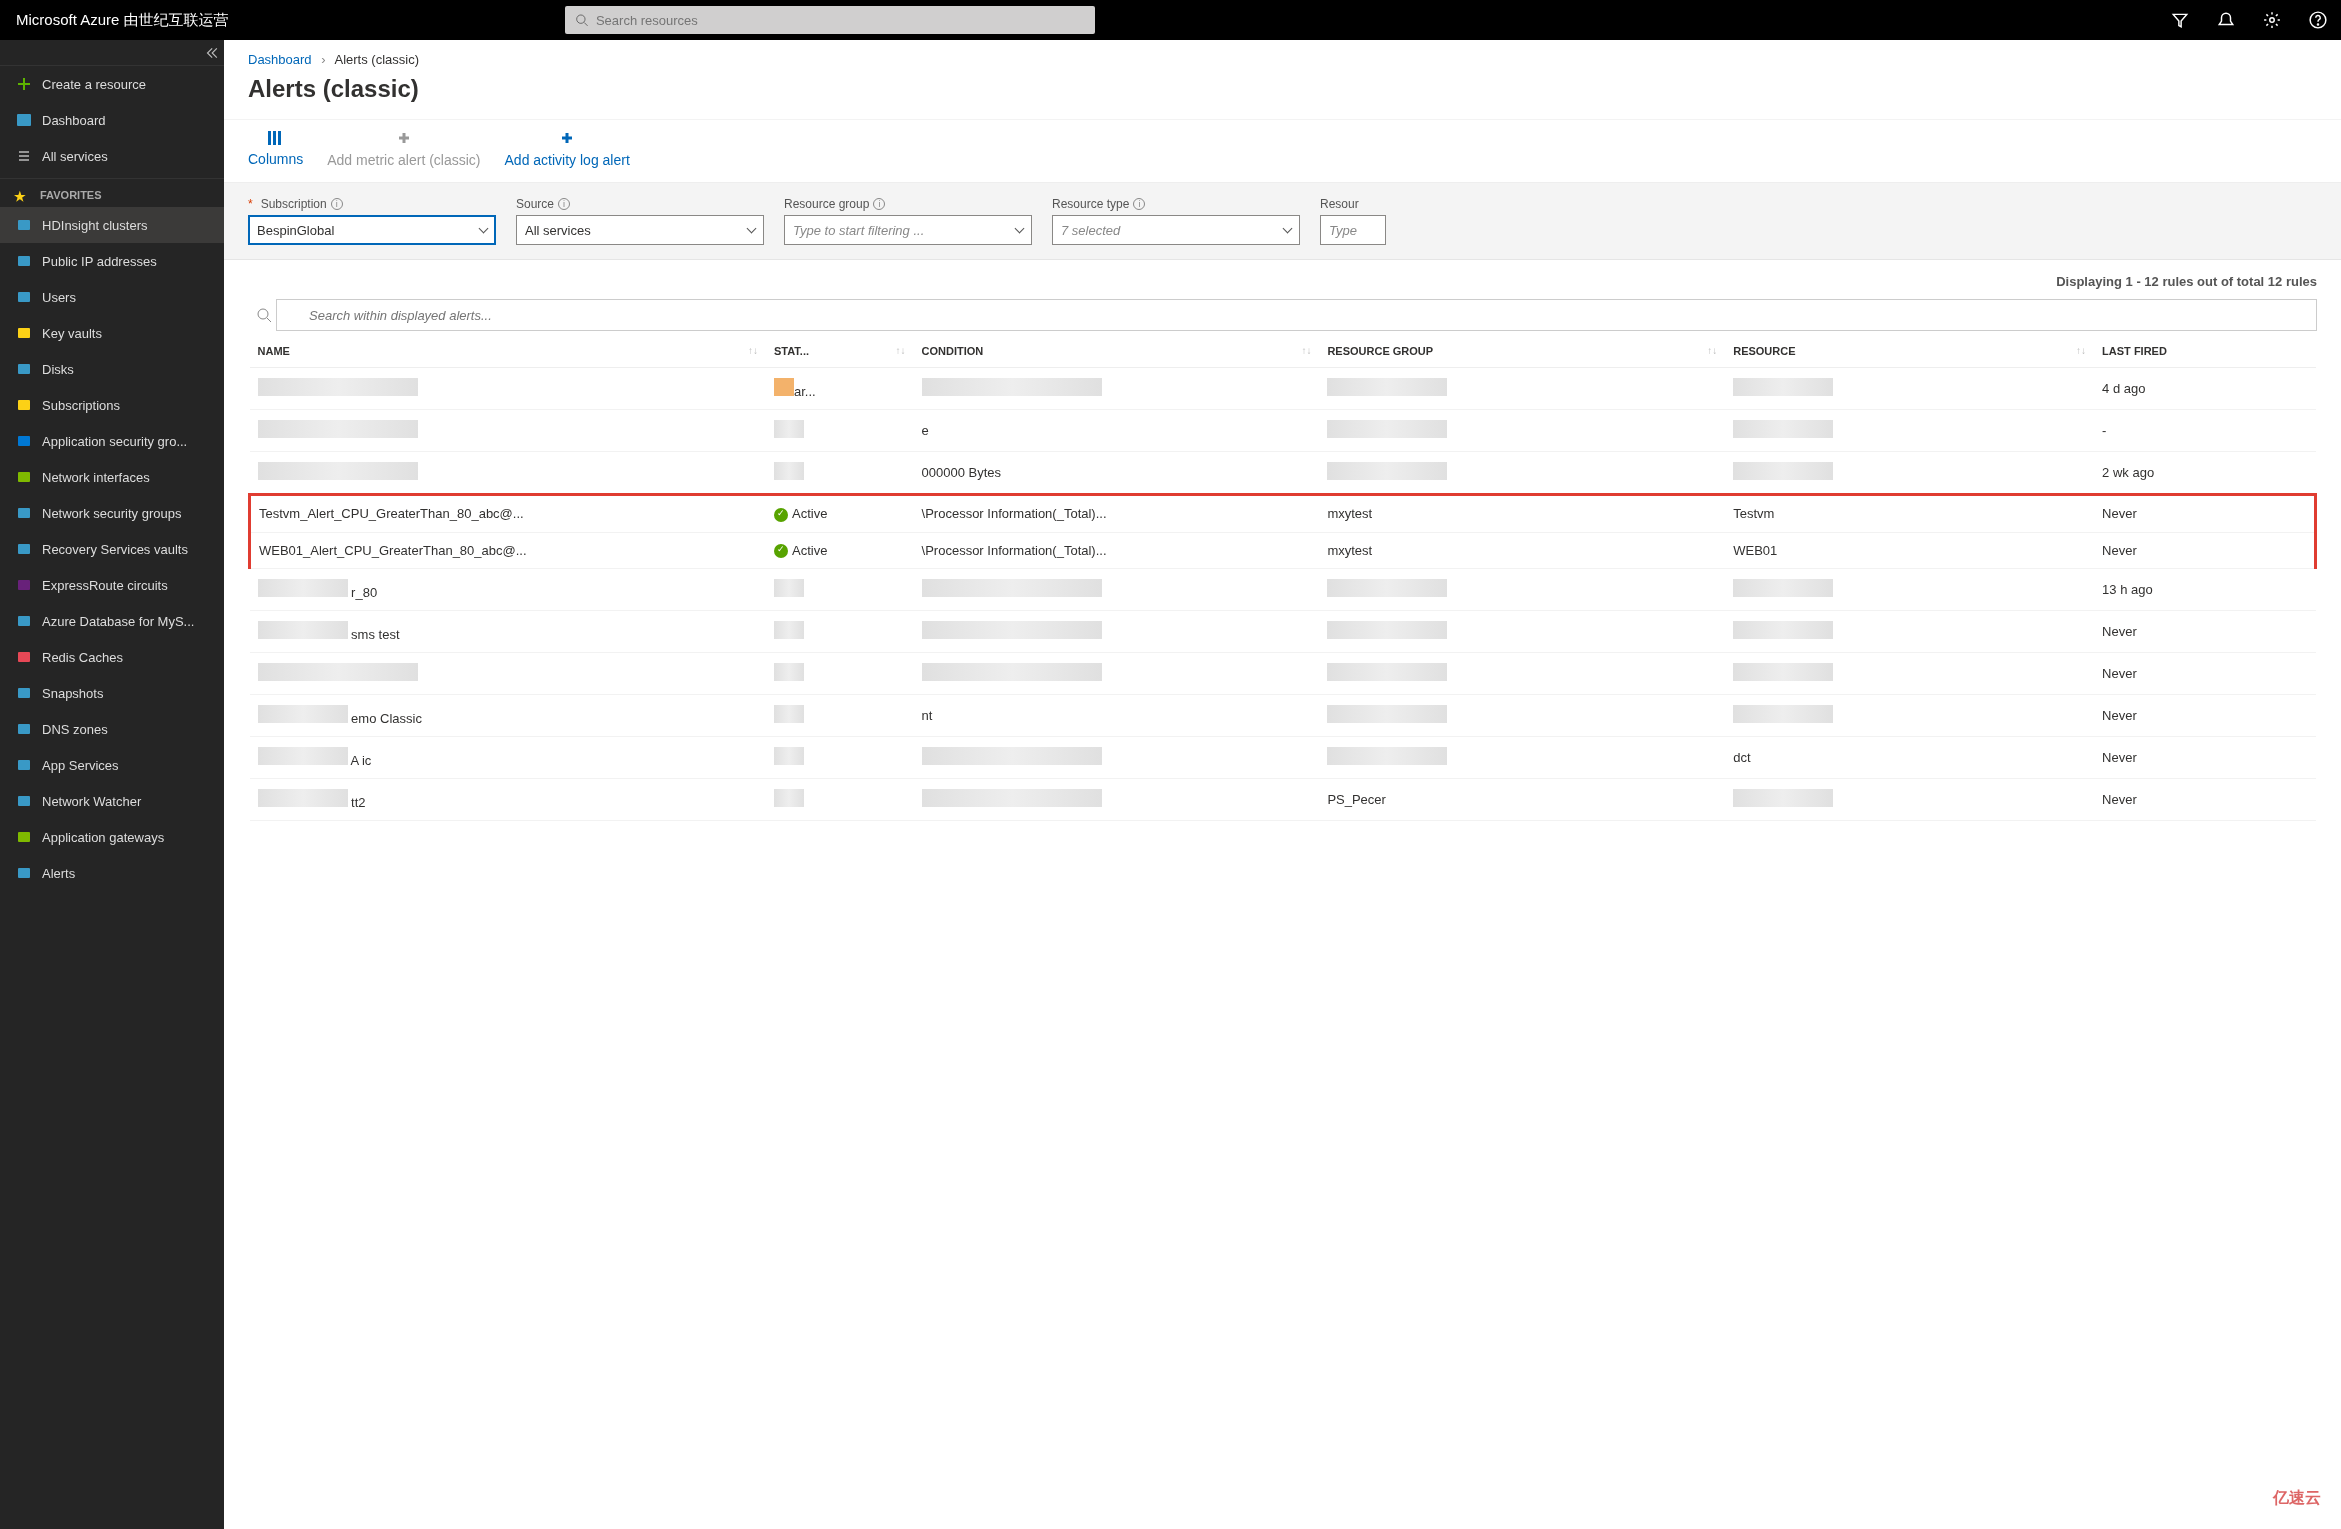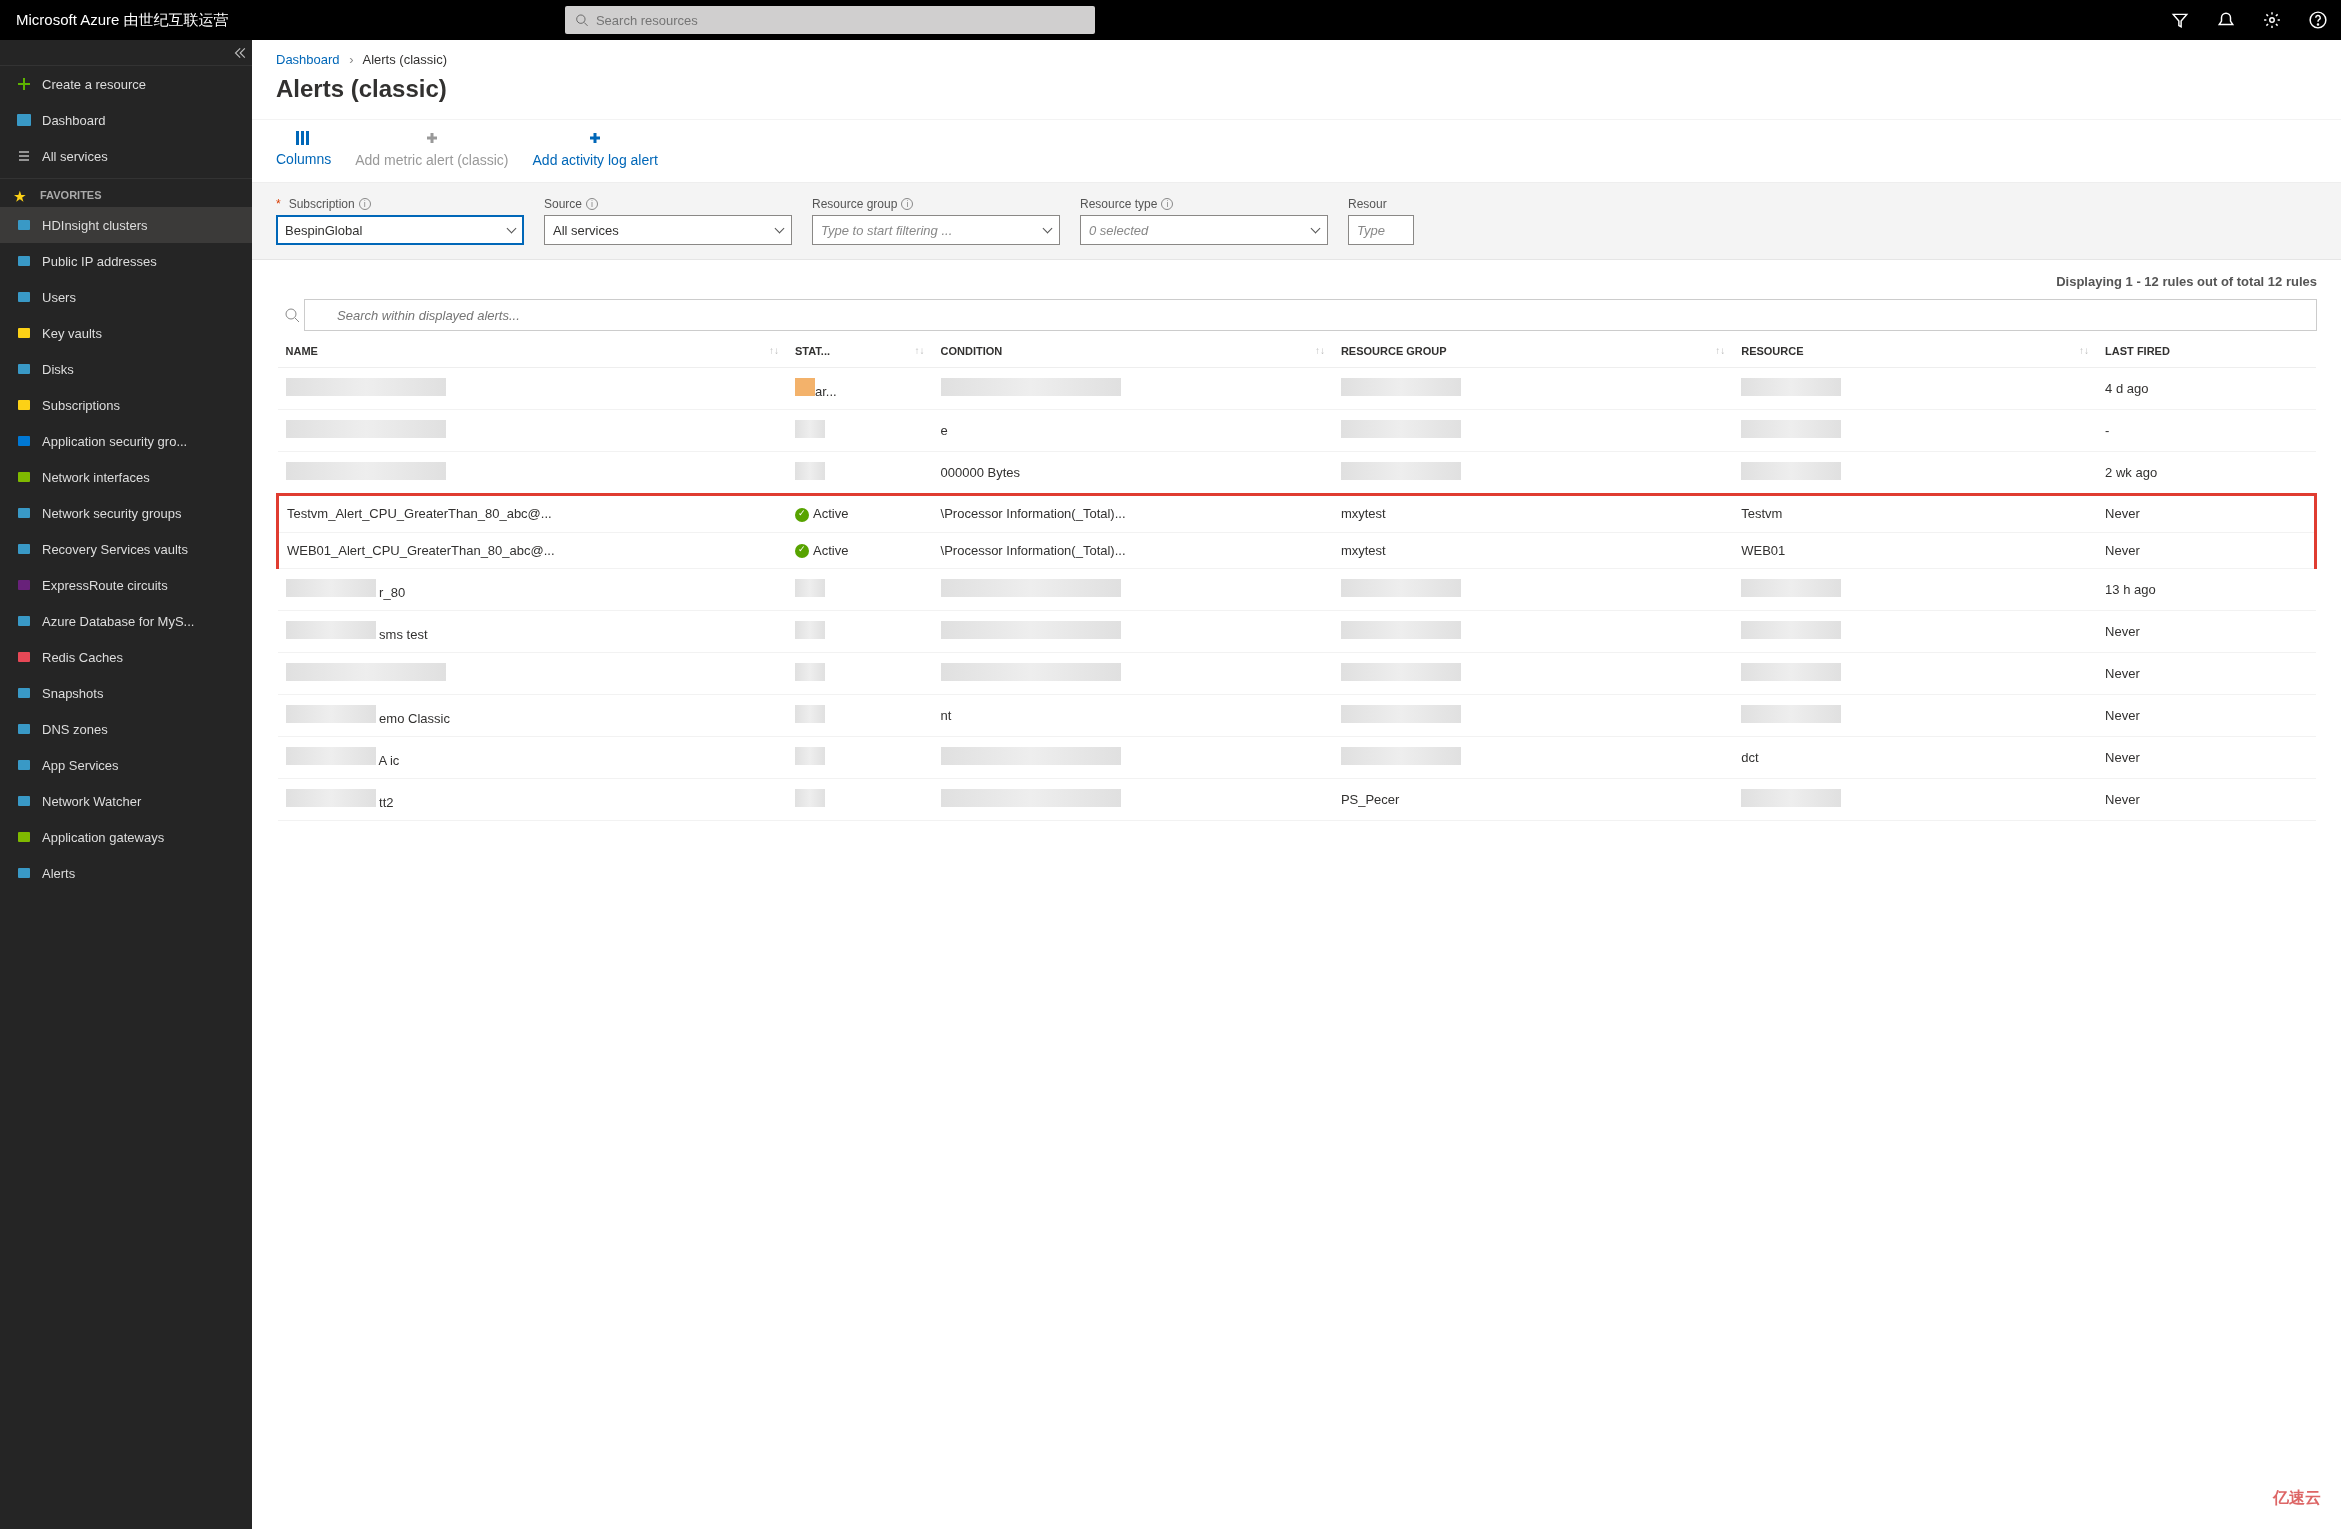--- a/index.html
+++ b/index.html
@@ -9,21 +9,21 @@
 .search-wrap { margin-left: 320px; }
 .search-box { width: 530px; height: 28px; background: #d0cfcf; display: flex; align-items: center; padding: 0 10px; border-radius: 2px; }
 .search-box svg { width: 14px; height: 14px; stroke: #555; fill: none; margin-right: 8px; }
 .search-box input { border: none; background: transparent; font-size: 13px; color: #555; width: 100%; outline: none; }
 .top-icons { margin-left: auto; display: flex; }
 .top-icons .ti { width: 46px; height: 40px; display: flex; align-items: center; justify-content: center; color: #fff; cursor: pointer; }
 .top-icons svg { width: 18px; height: 18px; stroke: #fff; fill: none; stroke-width: 1.3; }
 
 .shell { display: flex; height: calc(100% - 40px); }
 
-.sidebar { width: 252px; background: #252525; color: #ddd; overflow-y: auto; position: relative; }
+.sidebar { width: 224px; background: #252525; color: #ddd; overflow-y: auto; position: relative; }
 .collapse-row { height: 26px; display: flex; justify-content: flex-end; align-items: center; padding-right: 6px; border-bottom: 1px solid #333;}
 .collapse-row svg { width: 14px; height: 14px; stroke: #bbb; fill: none; cursor:pointer;}
 .nav-item { display: flex; align-items: center; height: 36px; padding: 0 12px; cursor: pointer; font-size: 13px; }
 .nav-item.create svg { stroke: #5db300; }
 .nav-item.active { background: #3b3a39; }
 .nav-item .nicon { width: 24px; display: flex; align-items: center; justify-content: center; margin-right: 6px; }
 .nav-item .nicon svg { width: 16px; height: 16px; }
 .fav-header { font-size: 11px; font-weight: 600; color: #aaa; padding: 10px 14px 6px 40px; position:relative; border-top:1px solid #333; margin-top:4px;}
 .fav-header::before { content:"★"; position:absolute; left:14px; color:#fcd116; font-size:13px;}
 
@@ -360,21 +360,21 @@
             <span>Type to start filtering ...</span>
             <span class="chev"></span>
           </div>
       </div>
       <div class="filter">
         <div class="flabel">
             <span>Resource type</span>
             <span class="info">i</span>
           </div>
         <div class="fselect placeholder">
-            <span>0 selected</span>
+            <span>7 selected</span>
             <span class="chev"></span>
           </div>
       </div>
       <div class="filter">
         <div class="flabel">
             <span>Resour</span>
           </div>
         <div class="fselect placeholder narrow">
             <span>Type</span>
           </div>

